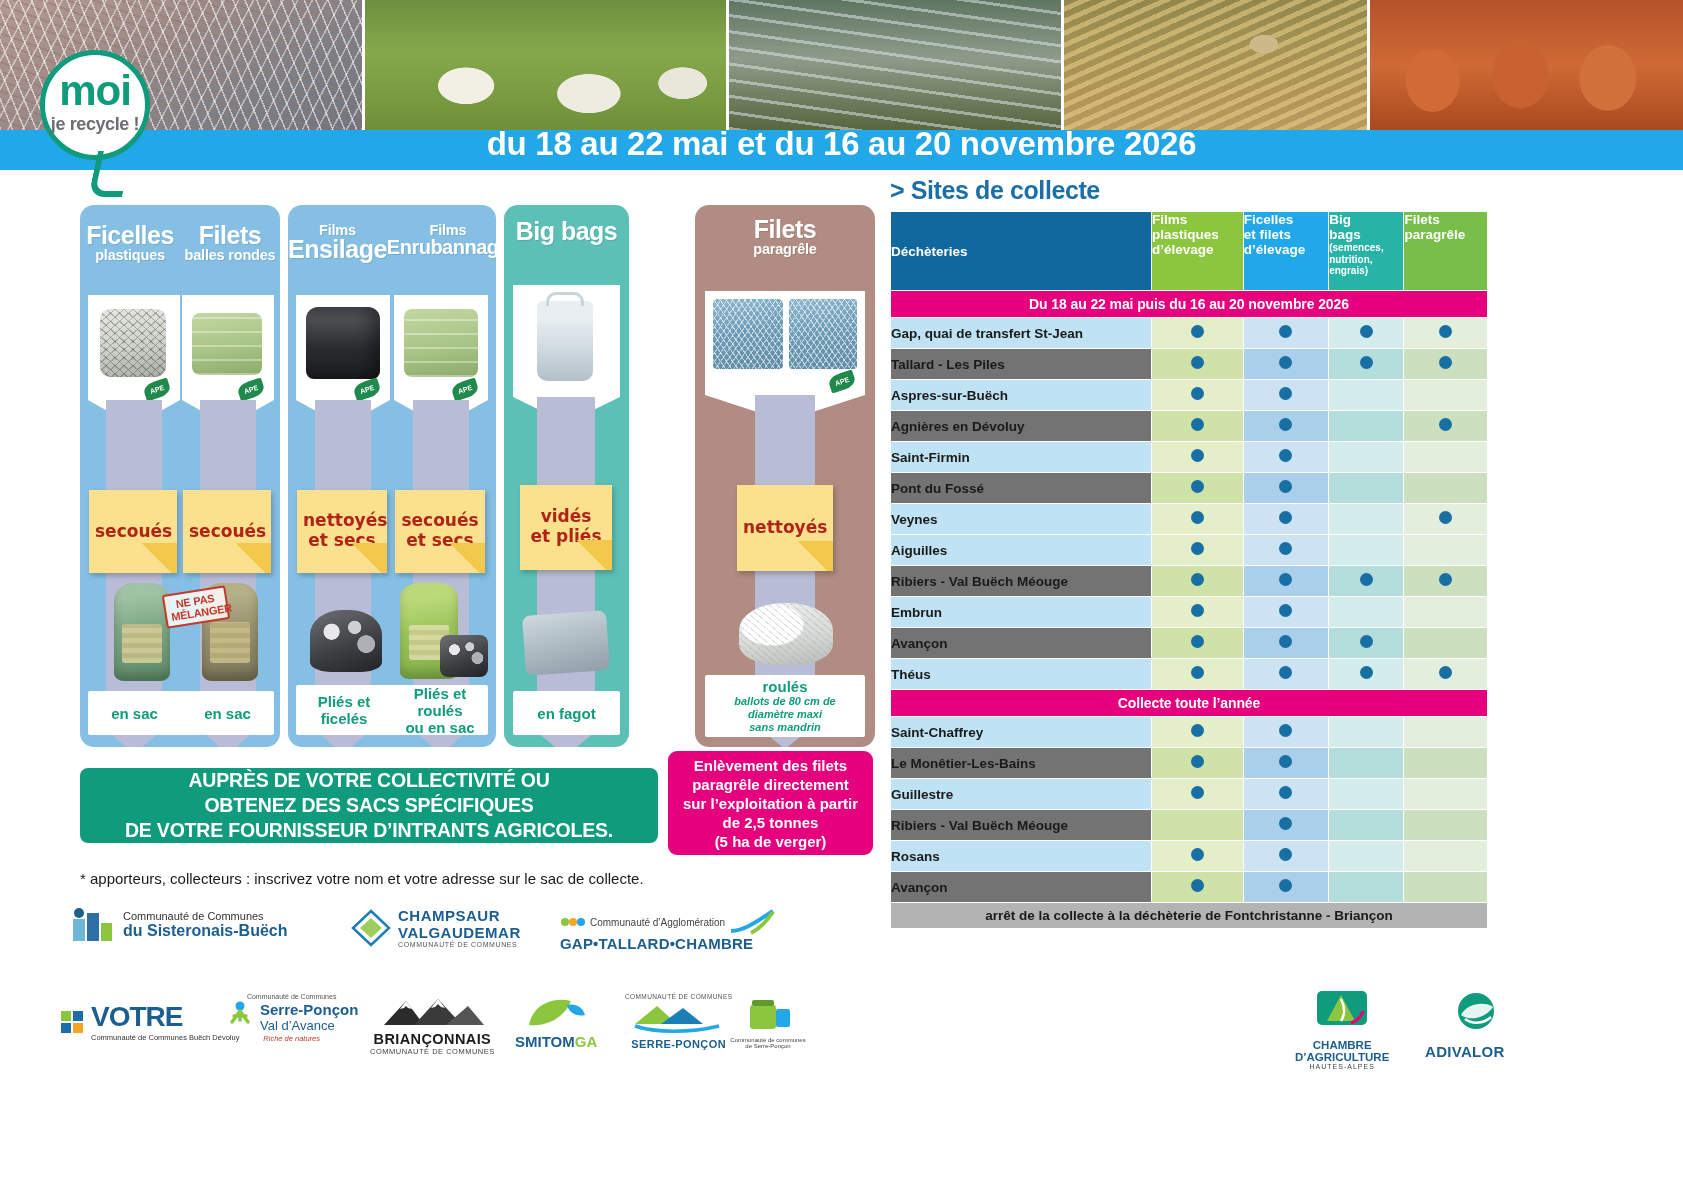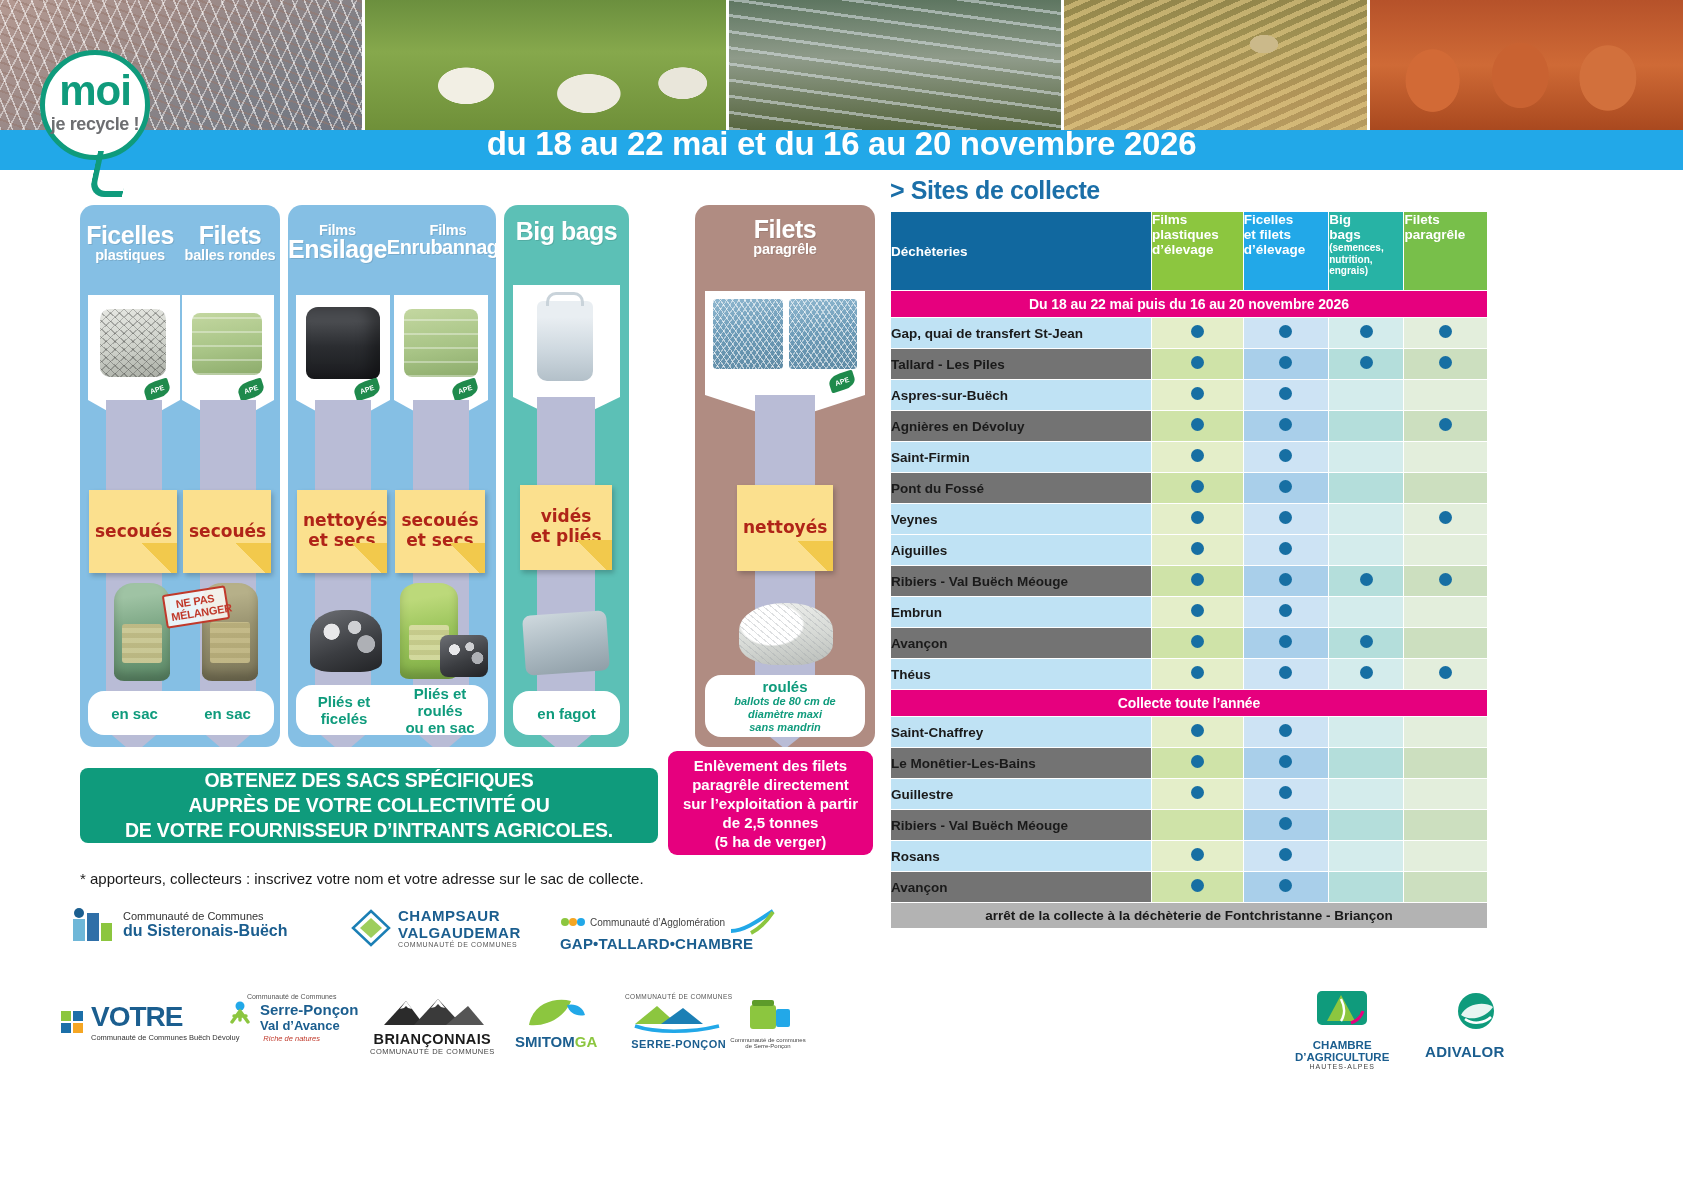--- a/index.html
+++ b/index.html
@@ -131,21 +131,21 @@
     text-align:center; color:#b02418; font-size:17px; line-height:20px;
     font-family:"DejaVu Sans", sans-serif; font-weight:bold;
   }
   .sticky .fold {
     position:absolute; right:0; bottom:0; width:38px; height:30px;
     background: linear-gradient(225deg, #f2c94c 0 52%, rgba(0,0,0,0) 52%);
   }
 
   
   .capstrip {
-    position:absolute; background:#ffffff; border-radius:16px;
+    position:absolute; background:#ffffff; border-radius:2px;
     display:flex; align-items:center;
   }
   .capstrip .cap {
     flex:1; text-align:center; color:#0f9b7c; font-weight:bold; font-size:15px; line-height:17px;
   }
   .capstrip .cap.small { font-size:11px; font-weight:bold; line-height:13px;font-style:italic; }
 
   
   .prod { position:absolute; }
   .bagA { background:
@@ -458,22 +458,22 @@
         <div class="cap" style="flex:0">roulés</div>
         <div class="cap small" style="flex:0; white-space:pre-line">ballots de 80 cm de
 diamètre maxi
 sans mandrin</div>
       </div>
     </div>
   </div>
 
   <div class="cta">
     <div class="lines">
+      <div>AUPRÈS DE VOTRE COLLECTIVITÉ OU</div>
       <div>OBTENEZ DES SACS SPÉCIFIQUES</div>
-      <div>AUPRÈS DE VOTRE COLLECTIVITÉ OU</div>
       <div>DE VOTRE FOURNISSEUR D’INTRANTS AGRICOLES.</div>
     </div>
   </div>
 
   <div class="pinknote">
     <div class="lines">
       <div>Enlèvement des filets</div>
       <div>paragrêle directement</div>
       <div>sur l’exploitation à partir</div>
       <div>de 2,5 tonnes</div>
@@ -550,21 +550,21 @@
 
     <div class="lg" style="left:175px; top:8px; text-align:center;">
       <div style="font-size:7px; color:#555;">Communauté de Communes</div>
       <div style="display:flex; align-items:center; gap:5px;">
         <svg width="30" height="34" viewBox="0 0 30 34">
           <circle cx="15" cy="6" r="4.5" fill="#22a8e8"></circle>
           <path d="M15 11 L7 22 M15 11 L23 22 M15 11 L15 20 M9 16 L21 16" stroke="#8cc63f" stroke-width="3.4" fill="none" stroke-linecap="round"></path>
         </svg>
         <div style="text-align:left">
           <div style="font-size:15px; font-weight:bold; color:#1b5e8f;">Serre-Ponçon</div>
-          <div style="font-size:13px; font-weight:bold; color:#1b5e8f;">Val d’Avance</div>
+          <div style="font-size:13px; font-weight:normal; color:#1b5e8f;">Val d’Avance</div>
         </div>
       </div>
       <div style="font-size:7.5px; color:#c0392b; font-style:italic;">Riche de natures</div>
     </div>
 
     <div class="lg" style="left:320px; top:12px; text-align:center;">
       <svg width="112" height="30" viewBox="0 0 112 30">
         <polygon points="8,28 30,4 48,28" fill="#2b2b2b"></polygon>
         <polygon points="38,28 62,2 86,28" fill="#3a3a3a"></polygon>
         <polygon points="70,28 92,9 108,28" fill="#555"></polygon>

